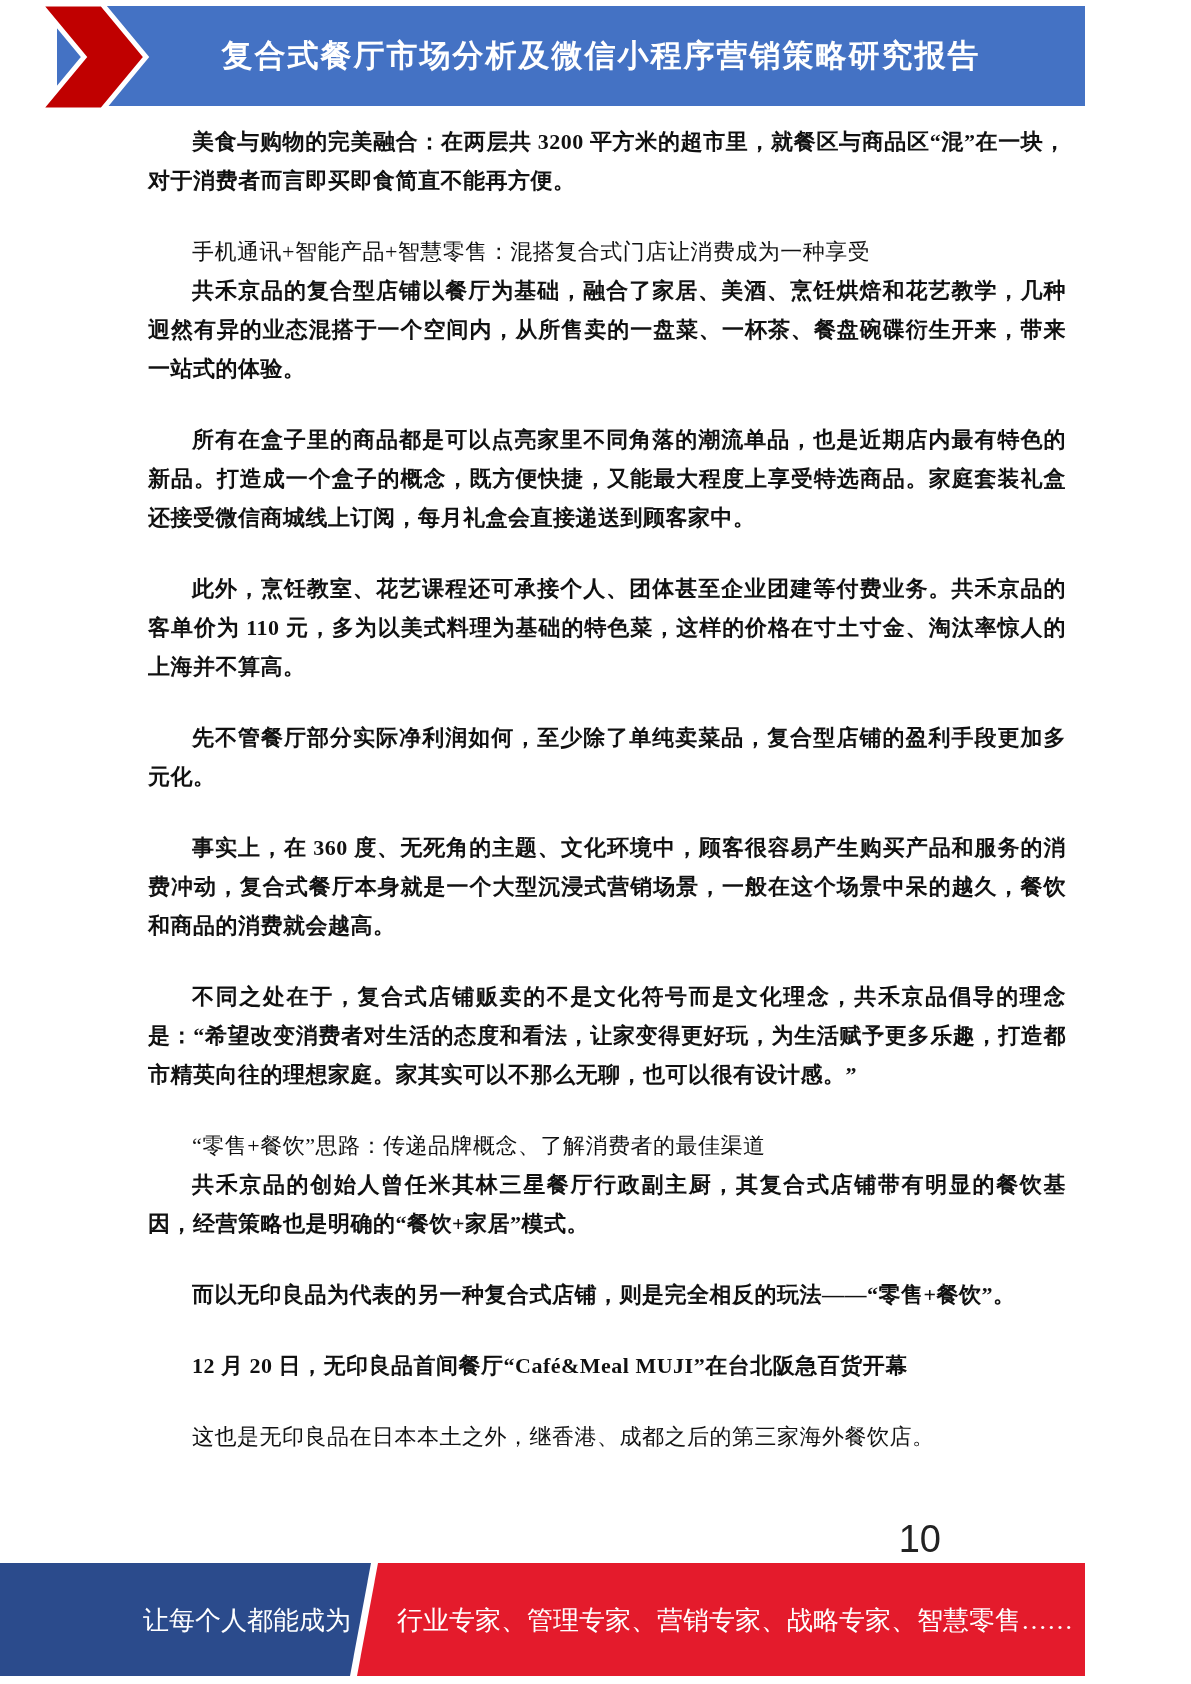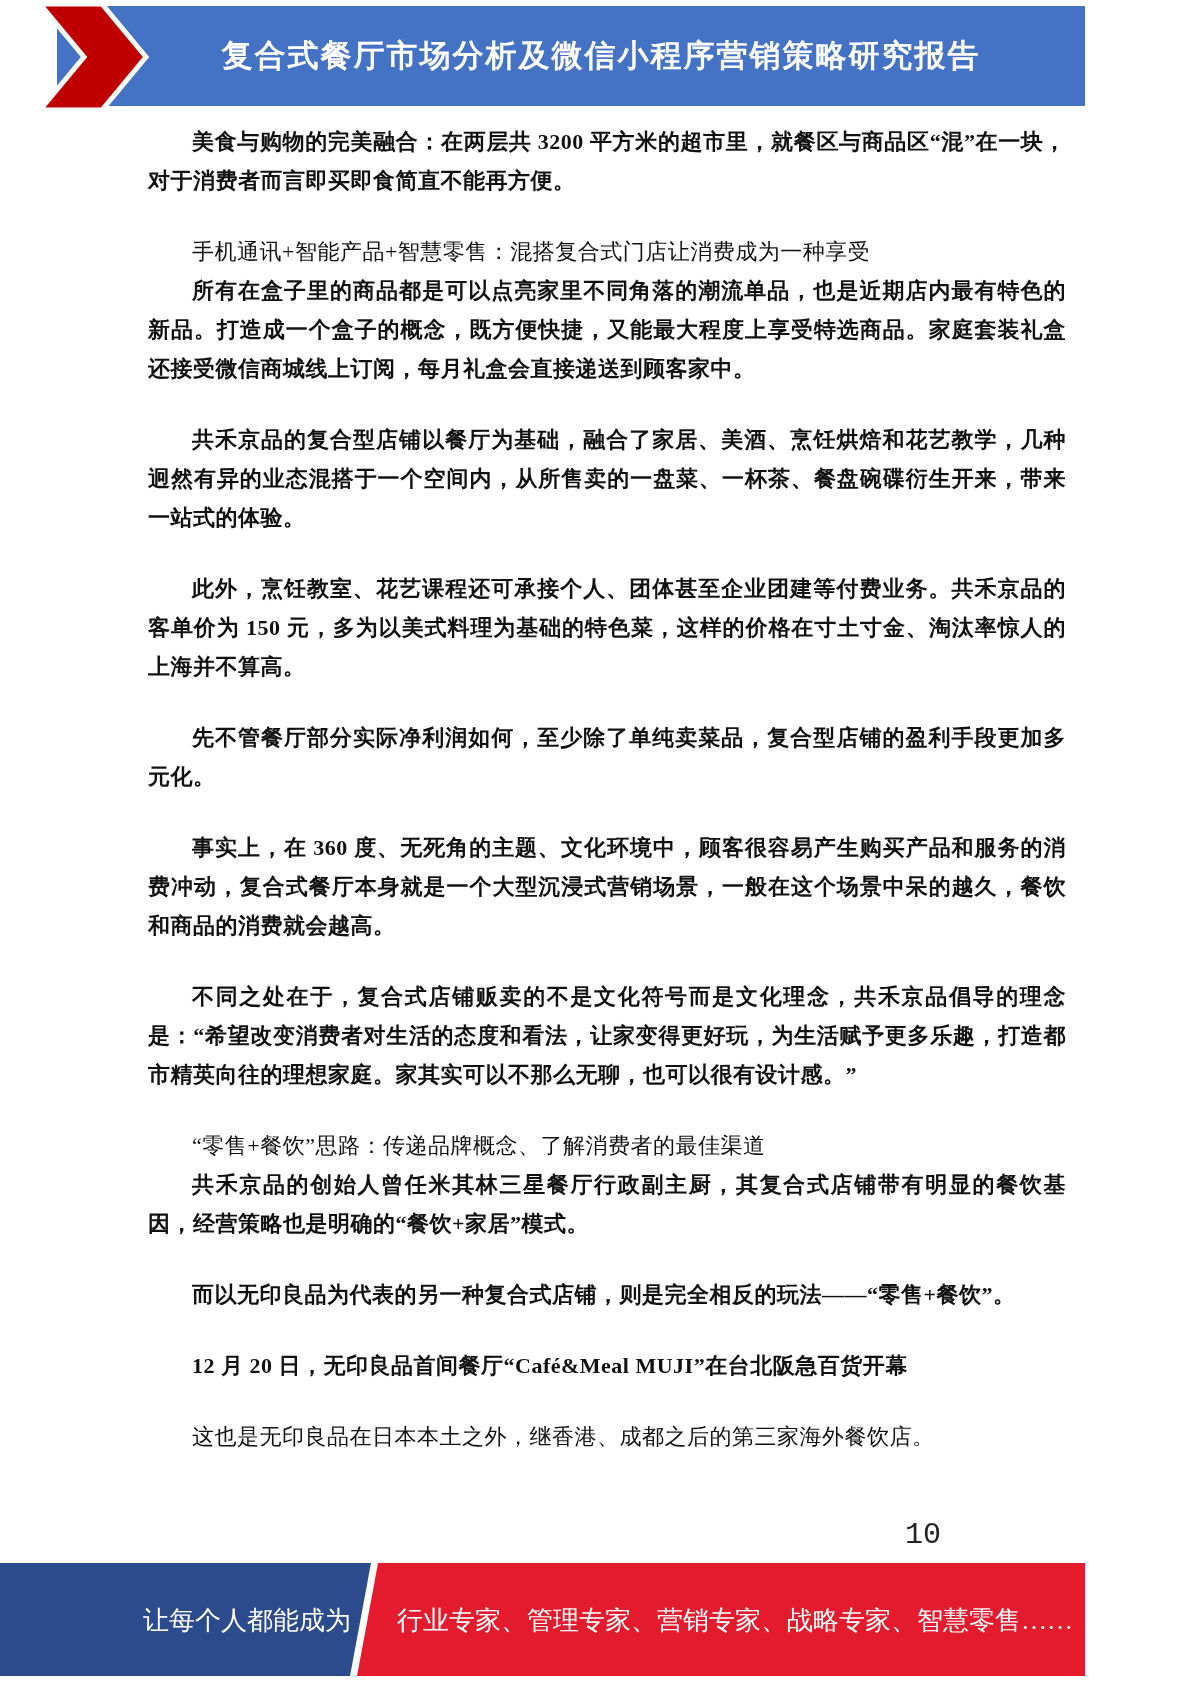--- a/index.html
+++ b/index.html
@@ -37,22 +37,22 @@
     font-size:22px; line-height:39px; color:#111111;
     text-align:justify;
     letter-spacing:0.5px;
   }
   .doc-body p { text-indent:2em; margin:0; }
   .doc-body p.gap { margin-bottom:32px;font-weight:bold; }
 
   
   .page-num {
     position:absolute; top:1518px; right:144px;
-    font-family:Liberation Mono, monospace;
-    font-size:30px; color:#222222;
+    font-family:Liberation Sans, sans-serif;
+    font-size:38px; color:#222222;
   }
 
   
   .footer {
     position:absolute; left:0; right:0; bottom:8px; height:113px;
   }
   .footer-red {
     position:absolute; inset:0;
     background:#E41B2C;
   }
@@ -87,23 +87,23 @@
   <div class="banner">
     <div class="banner-title">复合式餐厅市场分析及微信小程序营销策略研究报告</div>
   </div>
   <svg class="chevron" viewBox="0 0 114 112">
     <polygon points="4,3 66,3 110,56 66,109 4,109 48,56" fill="#C00000" stroke="#ffffff" stroke-width="5" stroke-linejoin="miter"></polygon>
   </svg>
 
   <div class="doc-body">
       <p class="para gap">美食与购物的完美融合：在两层共 3200 平方米的超市里，就餐区与商品区“混”在一块，对于消费者而言即买即食简直不能再方便。</p>
       <p class="para">手机通讯+智能产品+智慧零售：混搭复合式门店让消费成为一种享受</p>
+      <p class="para gap">共禾京品的复合型店铺以餐厅为基础，融合了家居、美酒、烹饪烘焙和花艺教学，几种迥然有异的业态混搭于一个空间内，从所售卖的一盘菜、一杯茶、餐盘碗碟衍生开来，带来一站式的体验。</p>
       <p class="para gap">所有在盒子里的商品都是可以点亮家里不同角落的潮流单品，也是近期店内最有特色的新品。打造成一个盒子的概念，既方便快捷，又能最大程度上享受特选商品。家庭套装礼盒还接受微信商城线上订阅，每月礼盒会直接递送到顾客家中。</p>
-      <p class="para gap">共禾京品的复合型店铺以餐厅为基础，融合了家居、美酒、烹饪烘焙和花艺教学，几种迥然有异的业态混搭于一个空间内，从所售卖的一盘菜、一杯茶、餐盘碗碟衍生开来，带来一站式的体验。</p>
-      <p class="para gap">此外，烹饪教室、花艺课程还可承接个人、团体甚至企业团建等付费业务。共禾京品的客单价为 150 元，多为以美式料理为基础的特色菜，这样的价格在寸土寸金、淘汰率惊人的上海并不算高。</p>
+      <p class="para gap">此外，烹饪教室、花艺课程还可承接个人、团体甚至企业团建等付费业务。共禾京品的客单价为 110 元，多为以美式料理为基础的特色菜，这样的价格在寸土寸金、淘汰率惊人的上海并不算高。</p>
       <p class="para gap">先不管餐厅部分实际净利润如何，至少除了单纯卖菜品，复合型店铺的盈利手段更加多元化。</p>
       <p class="para gap">事实上，在 360 度、无死角的主题、文化环境中，顾客很容易产生购买产品和服务的消费冲动，复合式餐厅本身就是一个大型沉浸式营销场景，一般在这个场景中呆的越久，餐饮和商品的消费就会越高。</p>
       <p class="para gap">不同之处在于，复合式店铺贩卖的不是文化符号而是文化理念，共禾京品倡导的理念是：“希望改变消费者对生活的态度和看法，让家变得更好玩，为生活赋予更多乐趣，打造都市精英向往的理想家庭。家其实可以不那么无聊，也可以很有设计感。”</p>
       <p class="para">“零售+餐饮”思路：传递品牌概念、了解消费者的最佳渠道</p>
       <p class="para gap">共禾京品的创始人曾任米其林三星餐厅行政副主厨，其复合式店铺带有明显的餐饮基因，经营策略也是明确的“餐饮+家居”模式。</p>
       <p class="para gap">而以无印良品为代表的另一种复合式店铺，则是完全相反的玩法——“零售+餐饮”。</p>
       <p class="para gap">12 月 20 日，无印良品首间餐厅“Café&amp;Meal MUJI”在台北阪急百货开幕</p>
       <p class="para">这也是无印良品在日本本土之外，继香港、成都之后的第三家海外餐饮店。</p>
     </div>
 

